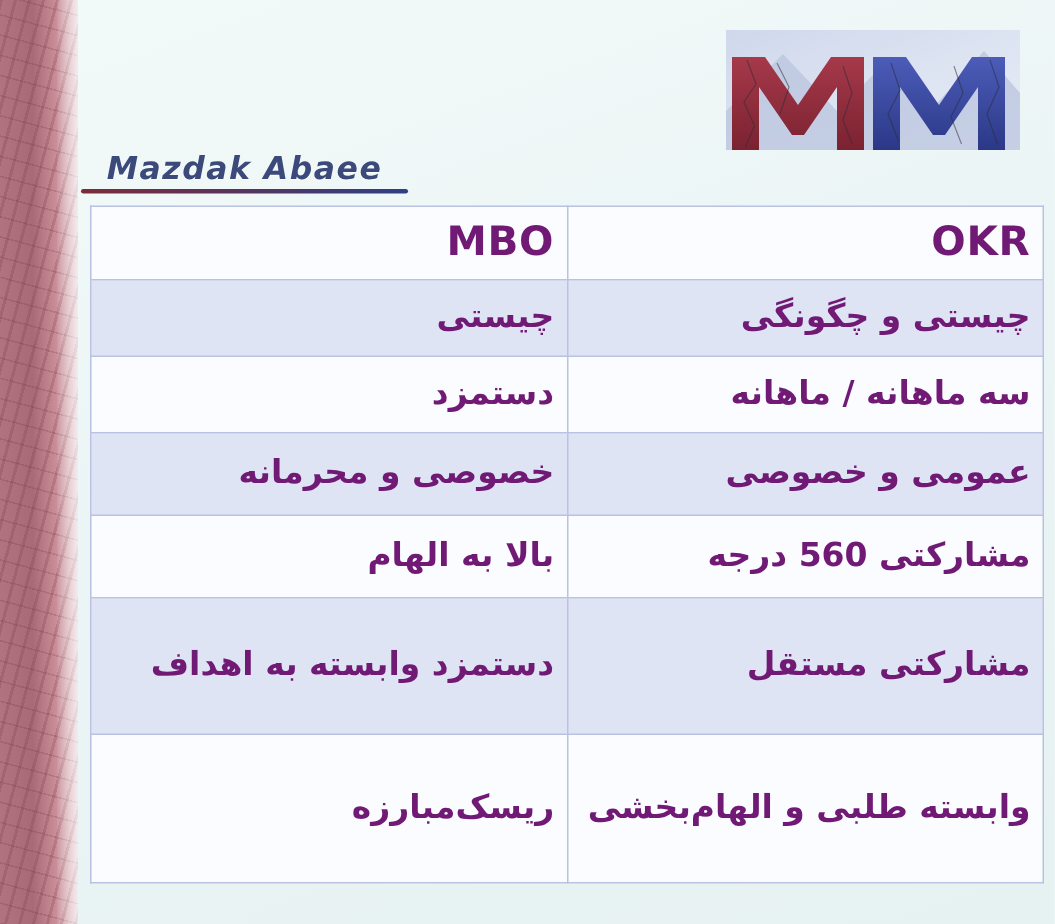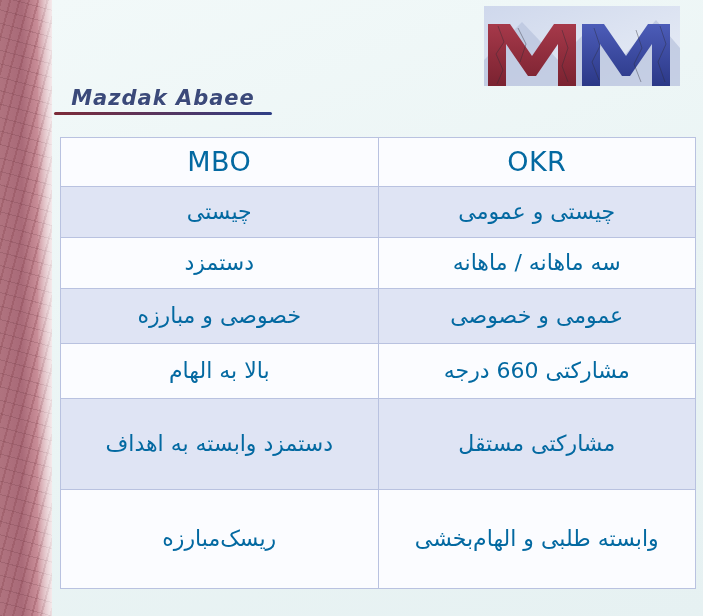--- a/index.html
+++ b/index.html
@@ -22,21 +22,21 @@
     position:absolute;left:38px;top:0;width:14px;height:616px;
     background:linear-gradient(90deg,rgba(255,255,255,.05),rgba(255,255,255,.65));
   }
   .page{
     position:absolute;left:52px;top:0;width:651px;height:616px;
     background:linear-gradient(160deg,#f2f9f9 0%,#eaf4f4 55%,#e6f1f2 100%);
   }
 
   
   .logo-wrap{
-    position:absolute;top:0;left:0;width:651px;height:122px;
+    position:absolute;top:14px;left:0;width:651px;height:122px;
   }
   .logo{
     position:absolute;left:418px;top:4px;width:222px;height:118px;
   }
   .logo svg{display:block;}
   .logo-text{
     position:absolute;left:0;top:86px;width:222px;text-align:center;
     font-family:"DejaVu Sans","Liberation Sans",sans-serif;
     font-weight:bold;font-style:italic;font-size:21px;letter-spacing:1px;
     color:#3b4a7a;
@@ -51,24 +51,24 @@
   
   table.cmp{
     position:absolute;left:8px;top:137px;
     width:636px;
     border-collapse:collapse;
     table-layout:fixed;
     direction:rtl;
   }
   table.cmp td,table.cmp th{
     border:1px solid #b9c2e0;
-    text-align:center;
+    text-align:right;
     vertical-align:middle;
-    color:#0369a1;
-    font-weight:normal;
+    color:#701a75;
+    font-weight:bold;
     padding:3px 8px;
     line-height:1.35;
   }
   table.cmp th{
     font-size:27px;
     height:42px;
     background:#fbfcff;
     letter-spacing:.5px;
   }
   table.cmp td{
@@ -134,33 +134,33 @@
 
   <table class="cmp">
     <thead>
       <tr>
         <th class="col-okr">OKR</th>
         <th class="col-mbo">MBO</th>
       </tr>
     </thead>
     <tbody>
       <tr class="alt r0">
-        <td class="col-okr">چیستی و عمومی</td>
+        <td class="col-okr">چیستی و چگونگی</td>
         <td class="col-mbo">چیستی</td>
       </tr>
       <tr class="plain r1">
         <td class="col-okr">سه ماهانه / ماهانه</td>
         <td class="col-mbo">دستمزد</td>
       </tr>
       <tr class="alt r2">
         <td class="col-okr">عمومی و خصوصی</td>
-        <td class="col-mbo">خصوصی و مبارزه</td>
+        <td class="col-mbo">خصوصی و محرمانه</td>
       </tr>
       <tr class="plain r3">
-        <td class="col-okr">مشارکتی 660 درجه</td>
+        <td class="col-okr">مشارکتی 560 درجه</td>
         <td class="col-mbo">بالا به الهام</td>
       </tr>
       <tr class="alt r4">
         <td class="col-okr">مشارکتی مستقل</td>
         <td class="col-mbo">دستمزد وابسته به اهداف</td>
       </tr>
       <tr class="plain r5">
         <td class="col-okr">وابسته طلبی و الهام‌بخشی</td>
         <td class="col-mbo">ریسک‌مبارزه</td>
       </tr>

